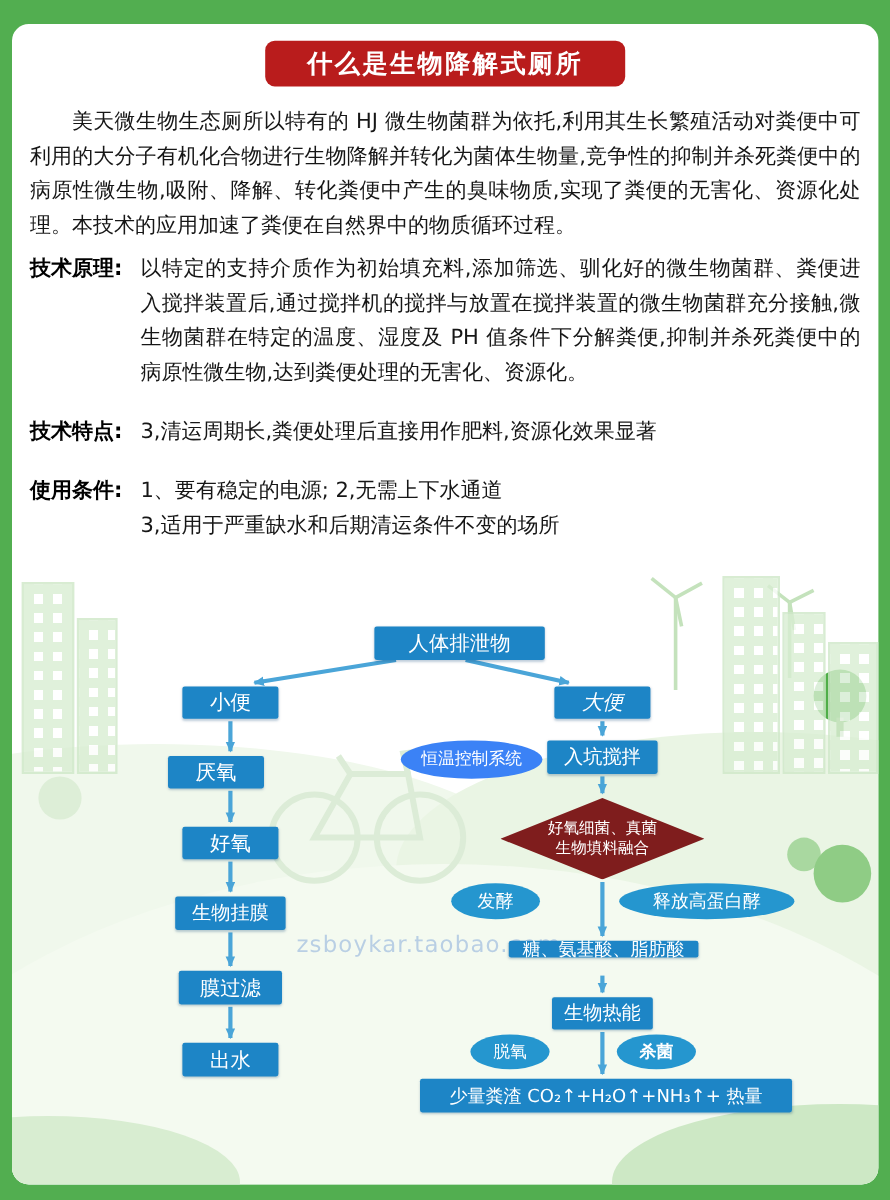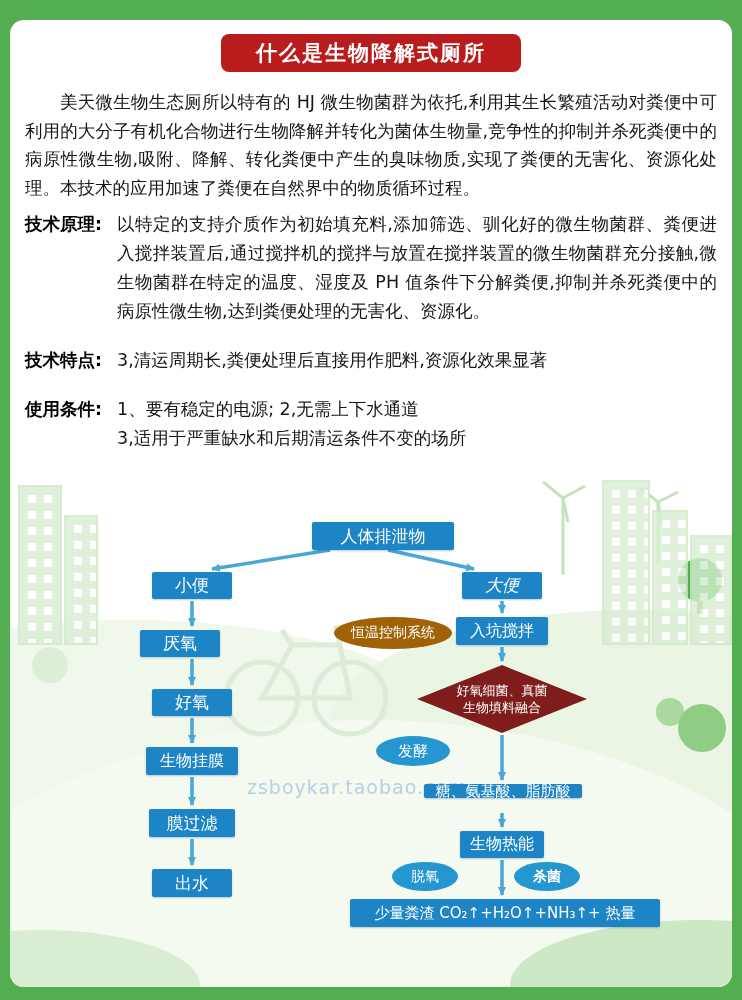--- a/index.html
+++ b/index.html
@@ -28,21 +28,21 @@
   .arrows { z-index:2; }
 
   .building { position:absolute; z-index:0; background-color:#ffffff; border:2px solid #cfe8c8; opacity:.8;
     background-image: repeating-linear-gradient(90deg, #d9eed3 0 8px, transparent 8px 16px),
                       repeating-linear-gradient(180deg, #d9eed3 0 8px, transparent 8px 16px); }
 
   .node { position:absolute; z-index:3; display:flex; align-items:center; justify-content:center;
           color:#fff; font-size:17px; text-align:center; }
   .box { background:#1d85c6; border-radius:2px; box-shadow:0 1px 2px rgba(0,60,110,.25); }
   .ellipse { border-radius:50%; background:#2596cf; }
-  .ellipse.light { background:#a16207; }
+  .ellipse.light { background:#3b82f6; }
   .diamond { background:#7f1d1d; clip-path:polygon(50% 0,100% 50%,50% 100%,0 50%);
              flex-direction:column; font-size:13px; line-height:17px; }
   .watermark { position:absolute; z-index:1; color:#b9cfe4; font-size:19px; letter-spacing:1px; }
 </style>
 </head>
 <body>
 
 <div class="page">
   <div class="card">
 
@@ -143,20 +143,21 @@
       <div class="node box" style="left:446px;top:137px;width:92px;height:28px;font-size:16px;">入坑搅拌</div>
 
       <div class="node box" style="left:142px;top:209px;width:80px;height:27px;">好氧</div>
       <div class="node diamond" style="left:407px;top:185px;width:170px;height:68px;">
         <span>好氧细菌、真菌</span>
         <span>生物填料融合</span>
       </div>
 
       <div class="node box" style="left:136px;top:267px;width:92px;height:28px;font-size:16px;">生物挂膜</div>
       <div class="node ellipse" style="left:366px;top:256px;width:74px;height:30px;font-size:15px;">发酵</div>
+      <div class="node ellipse" style="left:506px;top:256px;width:146px;height:30px;font-size:15px;">释放高蛋白酵</div>
 
       <div class="node box" style="left:414px;top:304px;width:158px;height:14px;font-size:15px;">糖、氨基酸、脂肪酸</div>
       <div class="node box" style="left:139px;top:329px;width:86px;height:28px;">膜过滤</div>
 
       <div class="node box" style="left:450px;top:351px;width:84px;height:27px;font-size:16px;">生物热能</div>
       <div class="node box" style="left:142px;top:389px;width:80px;height:28px;">出水</div>
       <div class="node ellipse" style="left:382px;top:382px;width:66px;height:29px;font-size:14px;">脱氧</div>
       <div class="node ellipse" style="left:504px;top:382px;width:66px;height:29px;font-size:14px;font-weight:bold;">杀菌</div>
 
       <div class="node box" style="left:340px;top:419px;width:310px;height:28px;font-size:15px;">少量粪渣 CO₂↑+H₂O↑+NH₃↑+ 热量</div>

